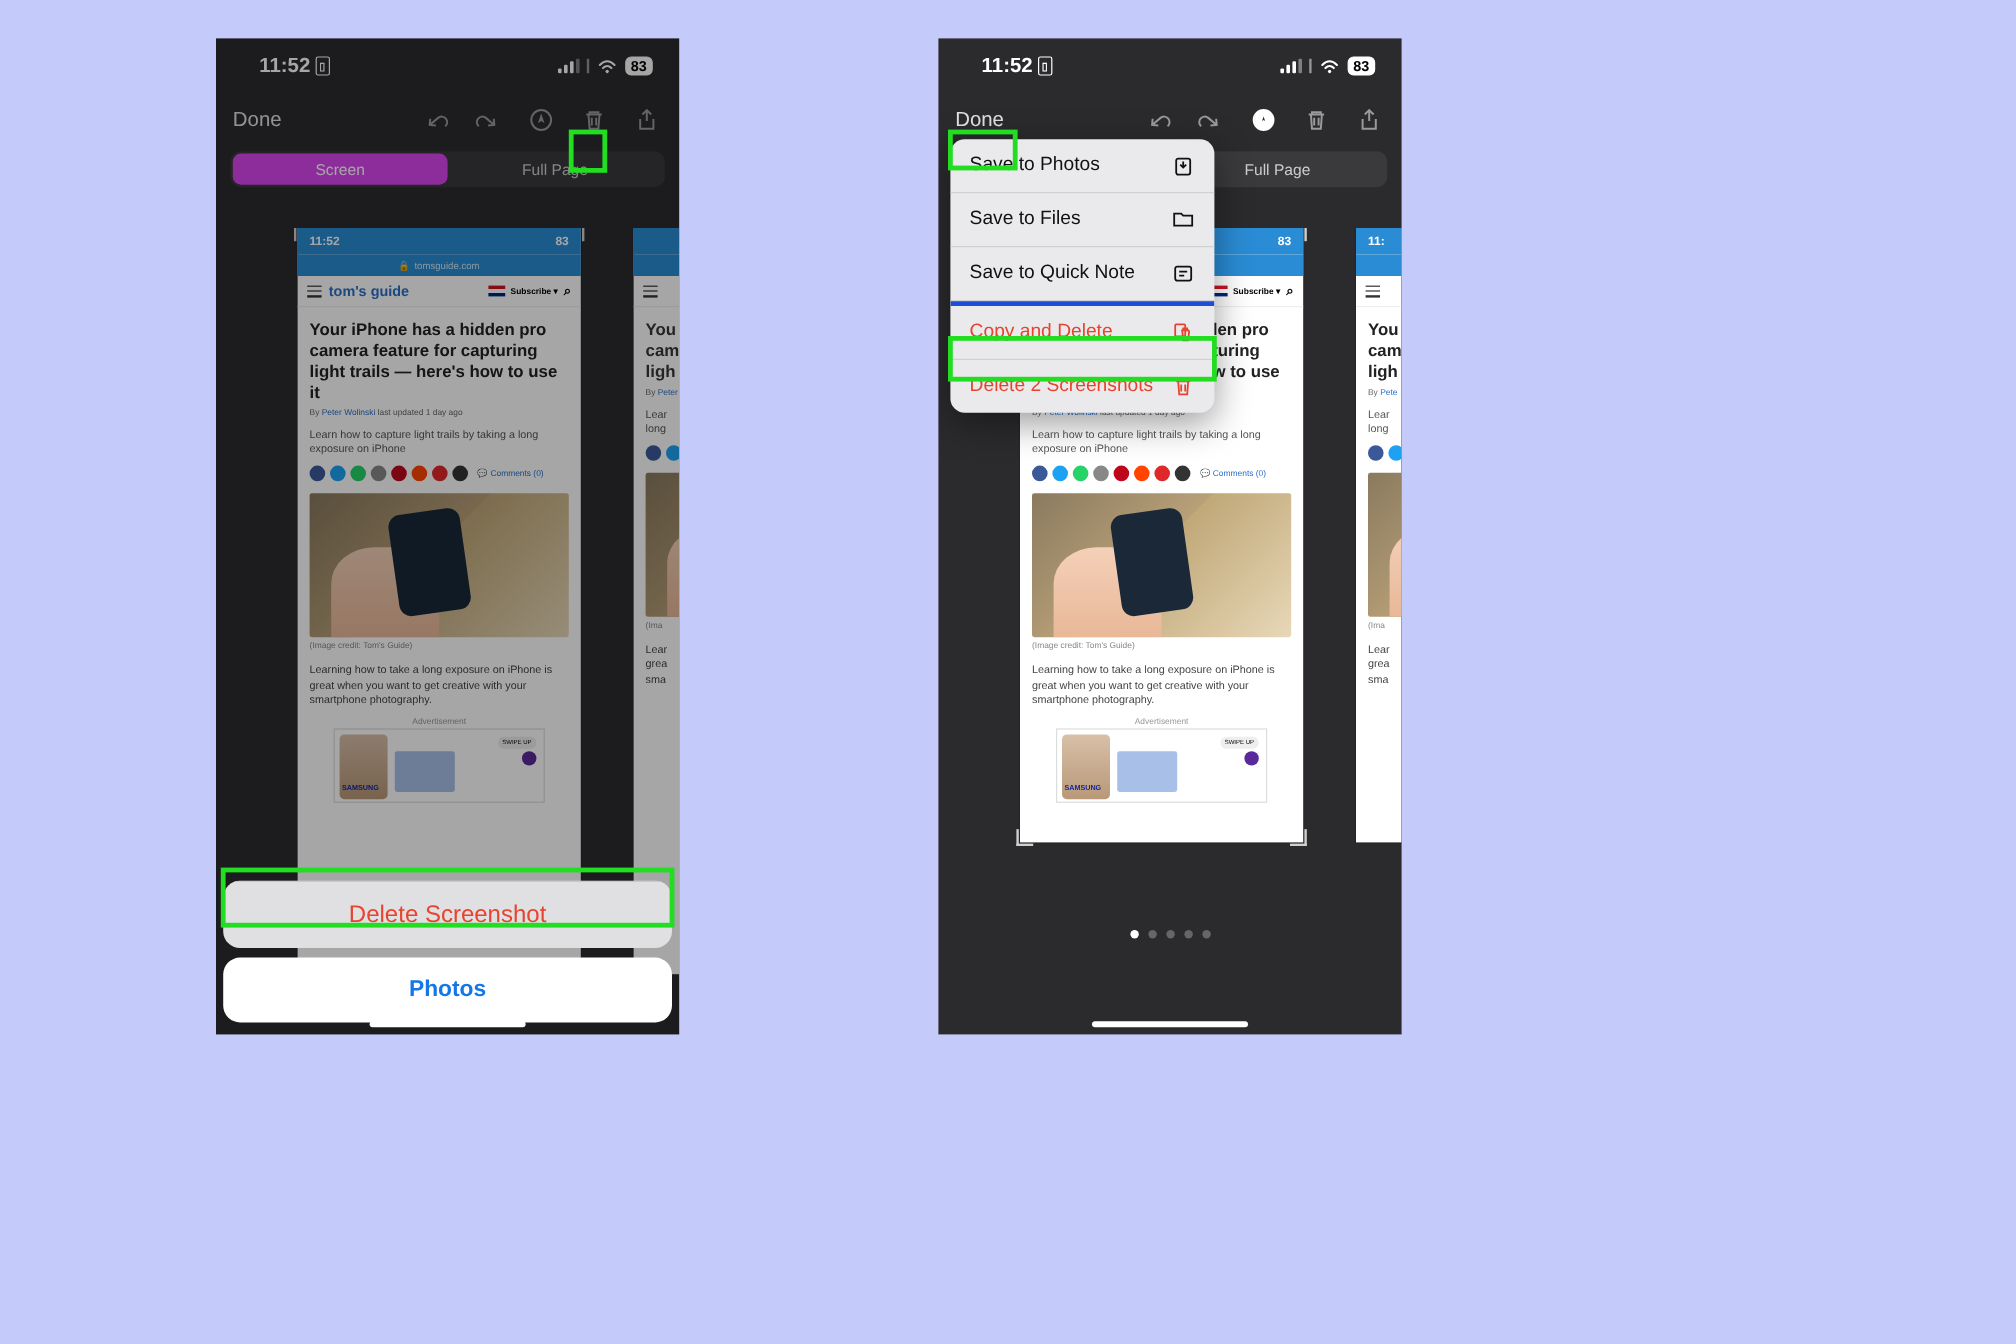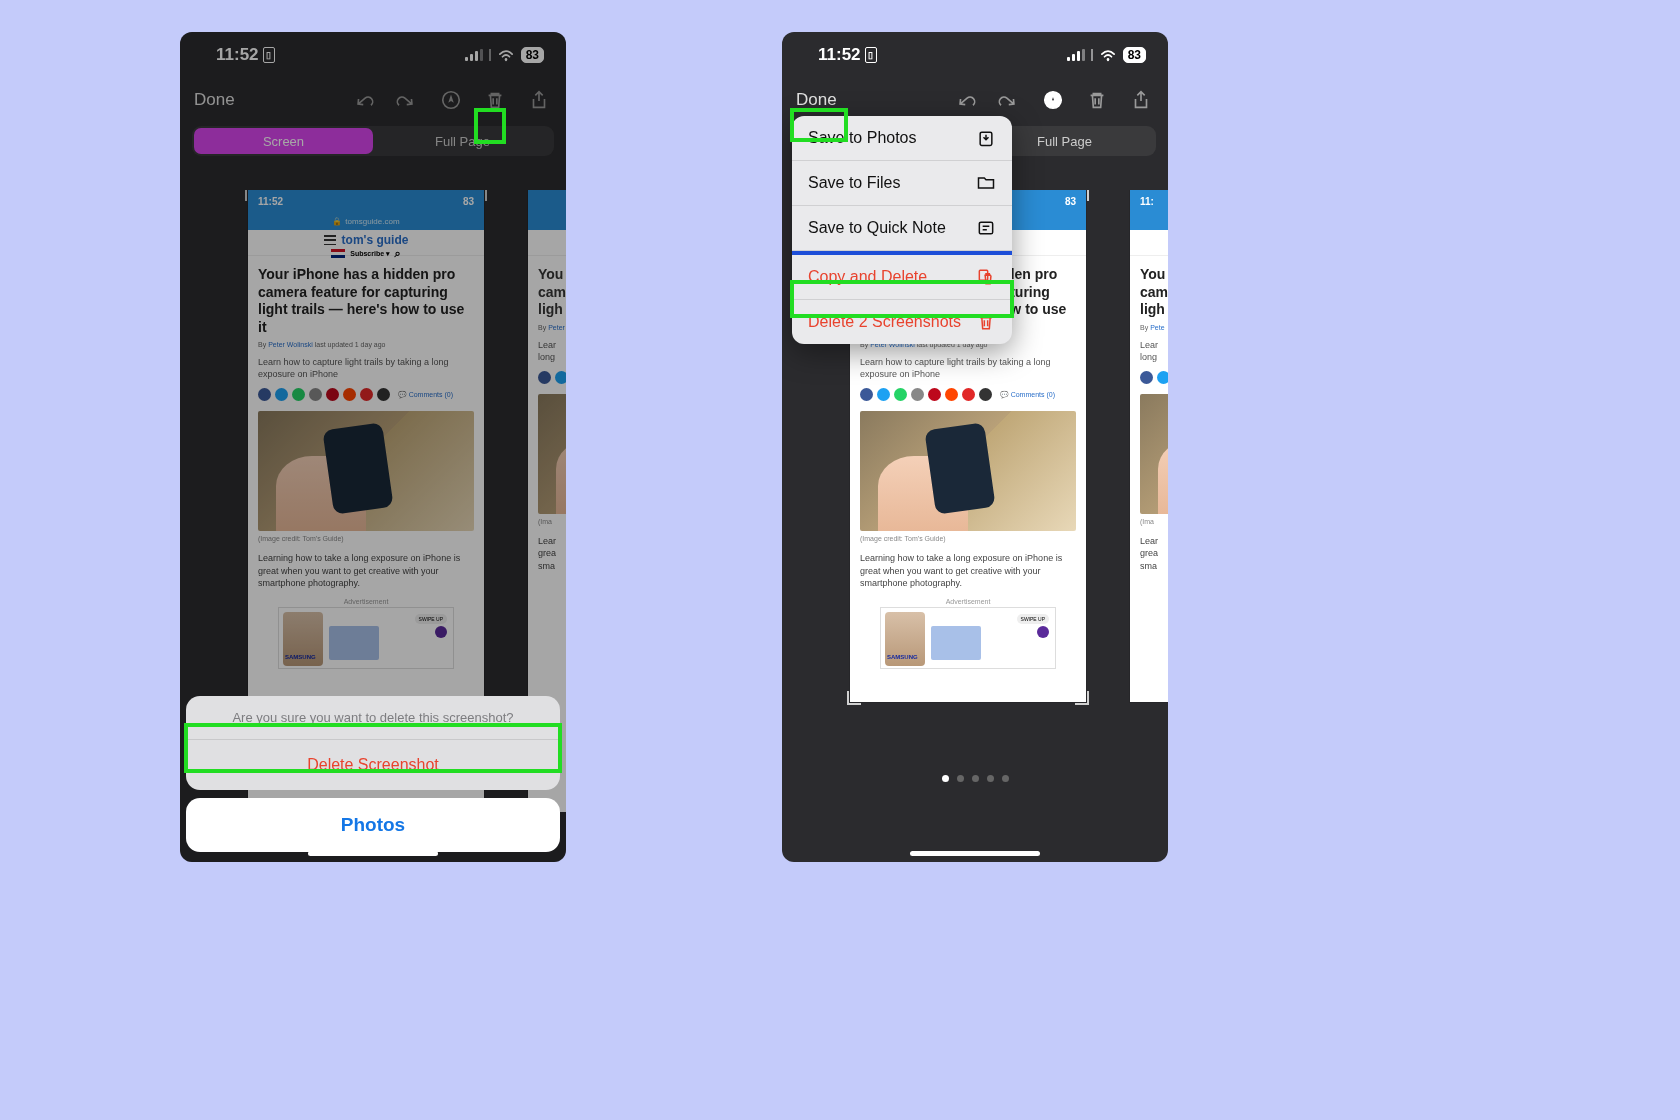--- a/index.html
+++ b/index.html
@@ -9,21 +9,21 @@
   background: #c4cbfa;
   font-family: -apple-system, BlinkMacSystemFont, "Helvetica Neue", sans-serif;
   position: relative;
   overflow: hidden;
 }
 .phone {
   position: absolute;
   width: 386px;
   height: 830px;
   background: #2b2b2e;
-  border-radius: 12px;
+  border-radius: 0;
   overflow: hidden;
   top: 32px;
 }
 .phone.left { left: 180px; }
 .phone.right { left: 782px; }
 
 
 .statusbar {
   height: 46px;
   display: flex;
@@ -95,21 +95,21 @@
 .inner-status {
   height: 22px; background: #2a8cd4; display:flex; align-items:center;
   justify-content:space-between; padding:0 10px; color:#fff; font-size:10px; font-weight:600;
 }
 .inner-url {
   height: 18px; background:#2a8cd4; display:flex; align-items:center; justify-content:center;
   color:#cfe8f6; font-size:8px; gap:3px;
 }
 .inner-header {
   height: 26px; display:flex; align-items:center; justify-content:space-between;
-  padding:3px 8px; border-bottom:1px solid #eee;flex-direction:column;
+  padding:3px 8px; border-bottom:1px solid #eee;
 }
 .hamburger { width:12px; height:10px; display:flex; flex-direction:column; justify-content:space-between; }
 .hamburger span { height:1.5px; background:#333; }
 .logo-text { color:#2a6fc9; font-weight:700; font-size:12px; }
 .flag { width:14px; height:9px; background:linear-gradient(#ce1124 33%,#fff 33% 66%,#00247d 66%); position:relative; }
 .subscribe { font-size:7px; font-weight:600; }
 .search-ico { font-size:11px; font-weight:700; }
 .article { padding: 10px 10px; }
 .headline { font-size: 14px; font-weight:700; line-height:1.25; color:#222; }
 .byline { font-size:7px; color:#666; margin-top:5px; }
@@ -147,21 +147,21 @@
 
 .dim-overlay { position:absolute; inset:0; background:rgba(0,0,0,.35); }
 .action-sheet {
   position:absolute; left:6px; right:6px; bottom:10px;
 }
 .sheet-group {
   background:#e0e0e2; border-radius:14px; overflow:hidden; margin-bottom:8px;
 }
 .sheet-msg { text-align:center; color:#7d7d80; font-size:13px; padding:14px 20px; }
 .sheet-btn {
-  text-align:center; padding:16px; font-size:16px; border-top:1px solid #c8c8ca;
+  text-align:center; padding:16px; font-size:20px; border-top:1px solid #c8c8ca;
 }
 .sheet-btn.destructive { color:#e8432e; }
 .cancel-btn {
   background:#fff; border-radius:14px; text-align:center; padding:16px;
   font-size:19px; font-weight:600; color:#1477e6;
 }
 
 
 .done-menu {
   position:absolute; top:84px; left:10px; width:220px;
@@ -351,21 +351,20 @@
           </div>
         <div class="credit">(Ima</div>
         <div class="body-text">Lear<br>grea<br>sma</div>
       </div>
     </div>
   </div>
 
   <div class="dim-overlay"></div>
   <div class="action-sheet">
     <div class="sheet-group">
-      <div class="sheet-msg">Are you sure you want to delete this screenshot?</div>
       <div class="sheet-btn destructive">Delete Screenshot</div>
     </div>
     <div class="cancel-btn">Photos</div>
   </div>
 
   <div class="home-ind"></div>
 
   <div class="highlight" style="top:76px; left:294px; width:32px; height:36px;"></div>
   <div class="highlight" style="top:691px; left:4px; right:4px; height:50px;"></div>
 </div>

